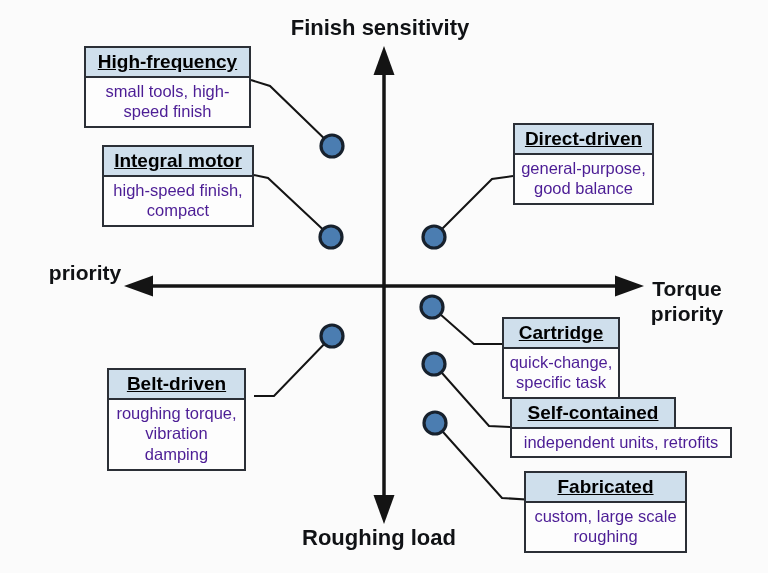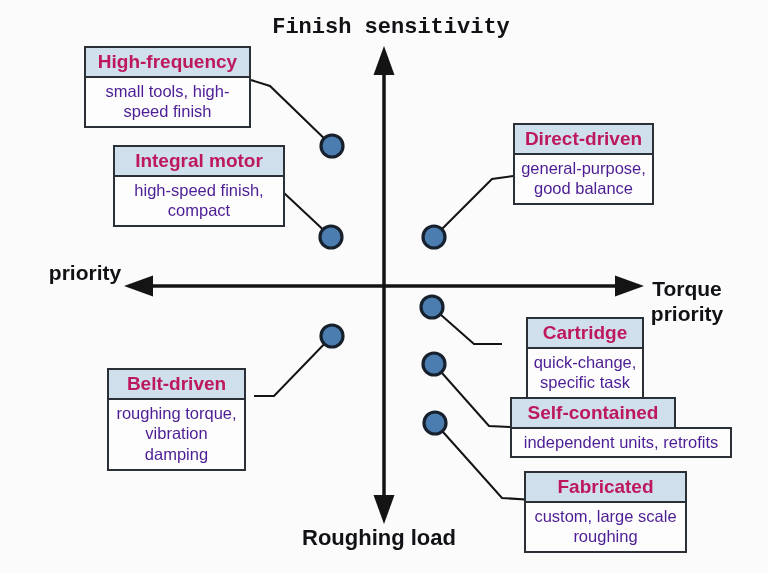--- a/index.html
+++ b/index.html
@@ -45,21 +45,22 @@
     text-align: center;
   }
   .callout-header {
     background: var(--header-fill);
     border: 2px solid var(--box-border);
     font-weight: bold;
     font-size: 19px;
     line-height: 1.35;
     padding: 1px 4px;
     white-space: nowrap;
-    color: #be185d;
+    color: #000000;
+    text-decoration: underline;
   }
   .callout-body {
     background: #fdfdfd;
     border: 2px solid var(--box-border);
     margin-top: -2px;
     font-size: 16.5px;
     line-height: 1.25;
     padding: 3px 3px 4px 3px;
     color: #4c1d95;
   }
@@ -91,46 +92,46 @@
         <circle cx="332" cy="146" r="11" fill="#4b7db1" stroke="#17212d" stroke-width="3.2"></circle>
         <circle cx="331" cy="237" r="11" fill="#4b7db1" stroke="#17212d" stroke-width="3.2"></circle>
         <circle cx="434" cy="237" r="11" fill="#4b7db1" stroke="#17212d" stroke-width="3.2"></circle>
         <circle cx="432" cy="307" r="11" fill="#4b7db1" stroke="#17212d" stroke-width="3.2"></circle>
         <circle cx="434" cy="364" r="11" fill="#4b7db1" stroke="#17212d" stroke-width="3.2"></circle>
         <circle cx="435" cy="423" r="11" fill="#4b7db1" stroke="#17212d" stroke-width="3.2"></circle>
         <circle cx="332" cy="336" r="11" fill="#4b7db1" stroke="#17212d" stroke-width="3.2"></circle>
       </g>
   </svg>
 
-  <div class="axis-label big" style="left:391px; top:15px;font-family:Liberation Mono, monospace;">Finish sensitivity</div>
+  <div class="axis-label big" style="left:380px; top:15px;">Finish sensitivity</div>
   <div class="axis-label big" style="left:379px; top:525px;">Roughing load</div>
   <div class="axis-label" style="left:85px; top:261px;">
     <div>priority</div>
   </div>
   <div class="axis-label" style="left:687px; top:260px;margin-top:17px;">
     <div>Torque</div>
     <div>priority</div>
   </div>
 
   <div class="callout" style="left:84px; top:46px; width:167px;">
     <div class="callout-header">High-frequency</div>
     <div class="callout-body">small tools, high-speed finish</div>
   </div>
 
-  <div class="callout" style="left:102px; top:145px; width:172px;margin-left:11px;">
+  <div class="callout" style="left:102px; top:145px; width:152px;">
     <div class="callout-header">Integral motor</div>
     <div class="callout-body">high-speed finish, compact</div>
   </div>
 
   <div class="callout" style="left:513px; top:123px; width:141px;">
     <div class="callout-header">Direct-driven</div>
     <div class="callout-body">general-purpose, good balance</div>
   </div>
 
-  <div class="callout" style="left:502px; top:317px; width:118px;margin-left:24px;">
+  <div class="callout" style="left:502px; top:317px; width:118px;">
     <div class="callout-header">Cartridge</div>
     <div class="callout-body">quick-change, specific task</div>
   </div>
 
   <div class="callout" style="left:510px; top:397px;">
     <div class="callout-header" style="width:166px;">Self-contained</div>
     <div class="callout-body" style="width:222px; white-space:nowrap;">independent units, retrofits</div>
   </div>
 
   <div class="callout" style="left:524px; top:471px; width:163px;">

